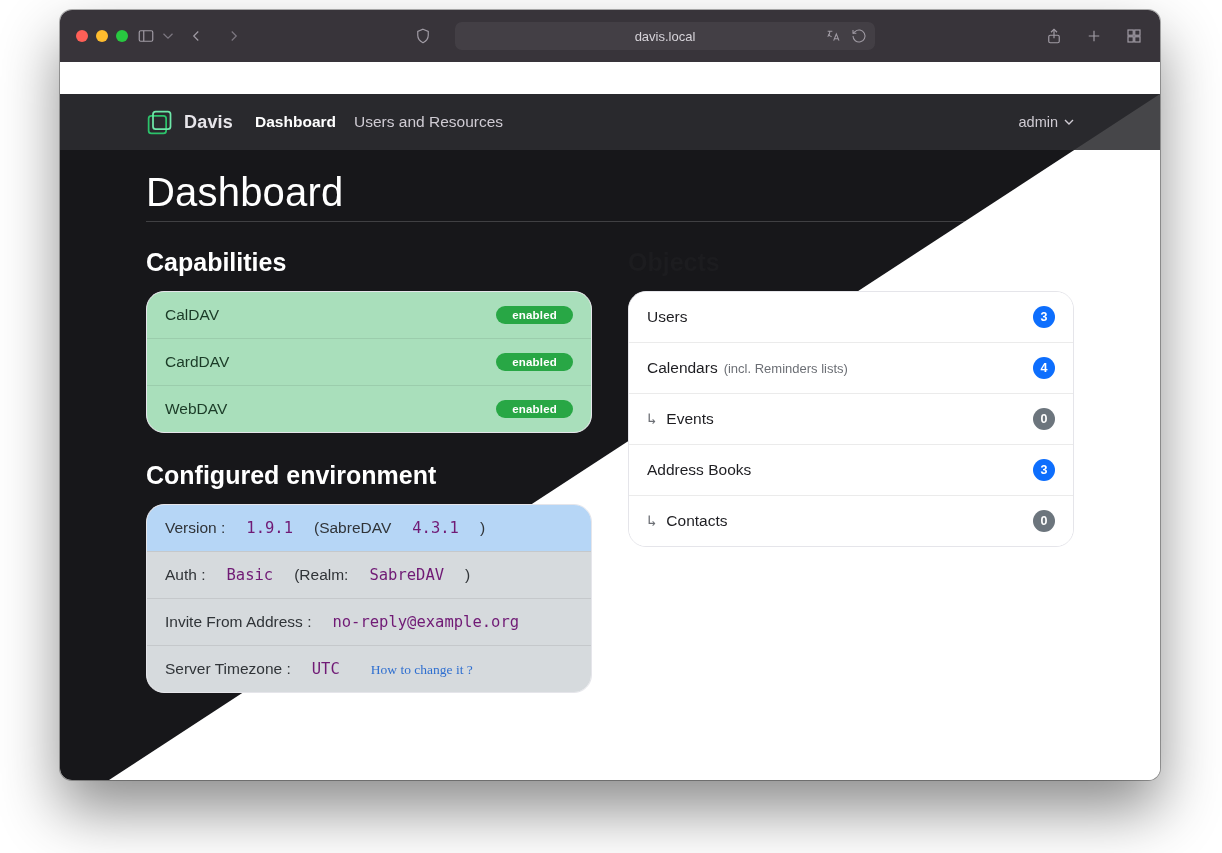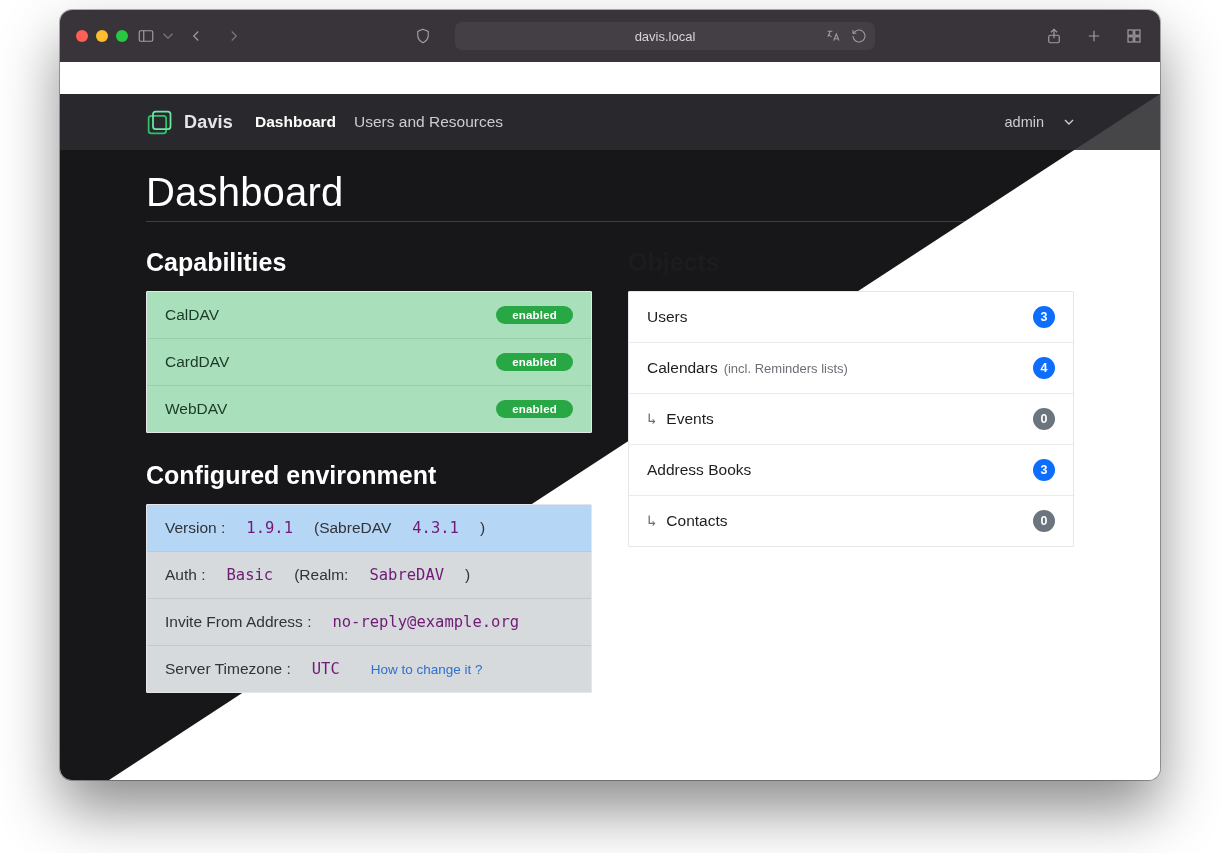--- a/index.html
+++ b/index.html
@@ -45,21 +45,21 @@
   .appnav {
     position: relative; height: 56px; display:flex; align-items:center;
     padding: 0 86px; background: rgba(44,44,48,0.88); color:#e7e5ea;margin-top:32px;
   }
   .appnav::after { content:""; position:absolute; inset:0; }
   .brand { display:flex; align-items:center; gap:10px; font-weight:700; font-size:18px; letter-spacing:.2px; }
   .brand-icon { width:28px; height:28px; display:block; }
   .navlinks { display:flex; gap:18px; margin-left: 22px; font-size:15.5px; }
   .navlinks a { color:#cfcbd3; text-decoration:none; }
   .navlinks a.active { color:#fff; font-weight:600; }
-  .appnav .right { margin-left:auto; display:flex; align-items:center; gap:20px; color:#cfcbd3; font-size:14.5px; }
+  .appnav .right { margin-left:auto; display:flex; align-items:center; gap:6px; color:#cfcbd3; font-size:14.5px; }
   .caret { width:10px; height:10px; }
 
   .page {
     position: relative; padding: 20px 86px 40px 86px;
   }
   .page-title {
     color:#fff; font-size:40px; font-weight:500; letter-spacing:.2px;
     padding-bottom: 6px; border-bottom: 1px solid rgba(255,255,255,0.18);
     width: 924px;
   }
@@ -67,21 +67,21 @@
   .cols { display:flex; gap:34px; margin-top: 26px; justify-content: space-between; }
   .col { width: 446px; }
 
   .section-h {
     font-size:25px; font-weight:600; margin-bottom: 14px;
   }
   .section-h.light { color:#fff; }
   .section-h.dark  { color:#1c1c1f; }
 
   .list {
-    border-radius: 1px; overflow:hidden; background:#fff;
+    border-radius: 18px; overflow:hidden; background:#fff;
     border: 1px solid #e5e5ea;
   }
   .row {
     display:flex; align-items:center; justify-content:space-between;
     padding: 14px 18px; font-size:15.5px;
     border-top: 1px solid rgba(0,0,0,0.08);
   }
   .row:first-child { border-top:none; }
 
   
@@ -89,21 +89,21 @@
   .caps .row + .row { border-top: 1px solid rgba(0,0,0,0.08); }
   .badge-enabled {
     background:#28a745; color:#fff; font-size:11.5px; font-weight:700;
     border-radius: 999px; padding: 3px 16px; letter-spacing:.2px;
   }
 
   
   .env .row { background:#d6dadd; color:#303438; }
   .env .row:first-child { background:#b6d6f6; }
   code.mono { font-family: ui-monospace, SFMono-Regular, Menlo, monospace; color:#701a75; }
-  a.linkish { color:#2f6fd0; text-decoration:none; font-size:13.5px; margin-left:10px; }
+  a.linkish { color:#2f6fd0; text-decoration:none; font-size:13.5px; margin-left:10px;font-family:Liberation Serif, serif; }
   .env .label { display:inline; }
   .env .left { display:flex; align-items:baseline; gap:21px; flex-wrap:wrap; }
 
   
   .objects .row { background:#fff; color:#1e1e22; }
   .objects .row .left { display:flex; align-items:baseline; gap:6px; }
   .sub { color:#6c6f75; font-size:13px; }
   .child-arrow { font-family: ui-monospace, Menlo, monospace; color:#6c6f75; margin-right:4px; }
   .pill { min-width:22px; height:22px; padding:0 7px; border-radius:999px;
           display:inline-flex; align-items:center; justify-content:center;

